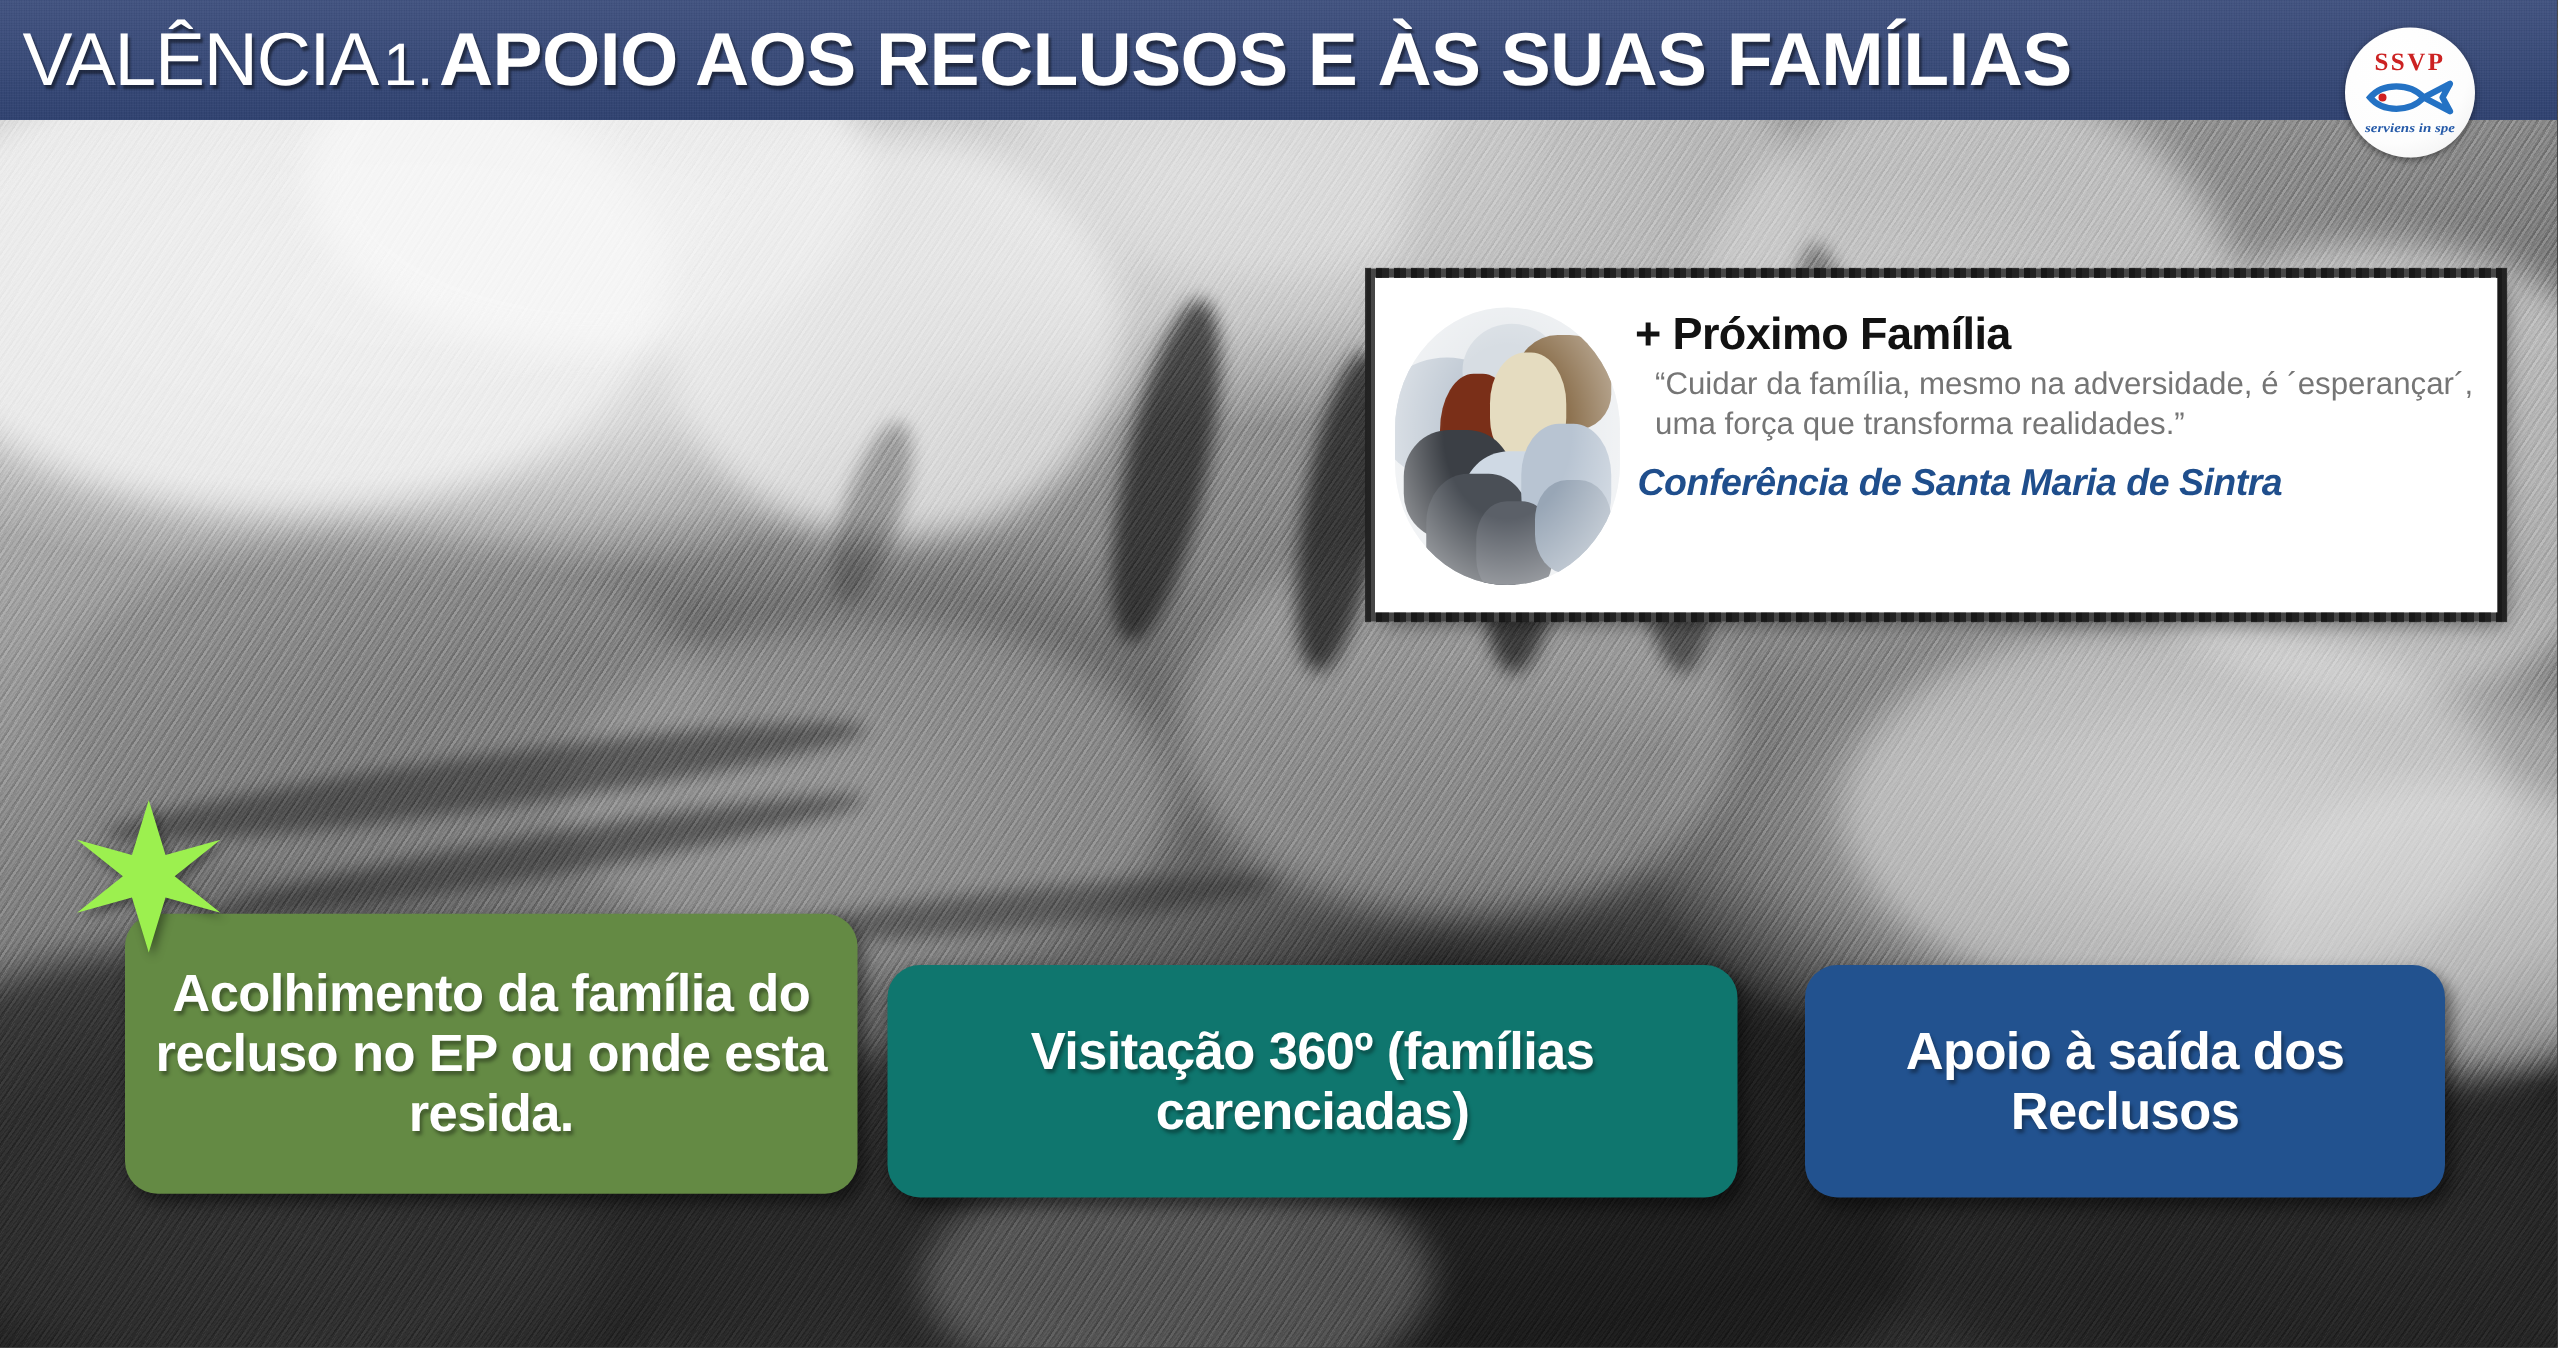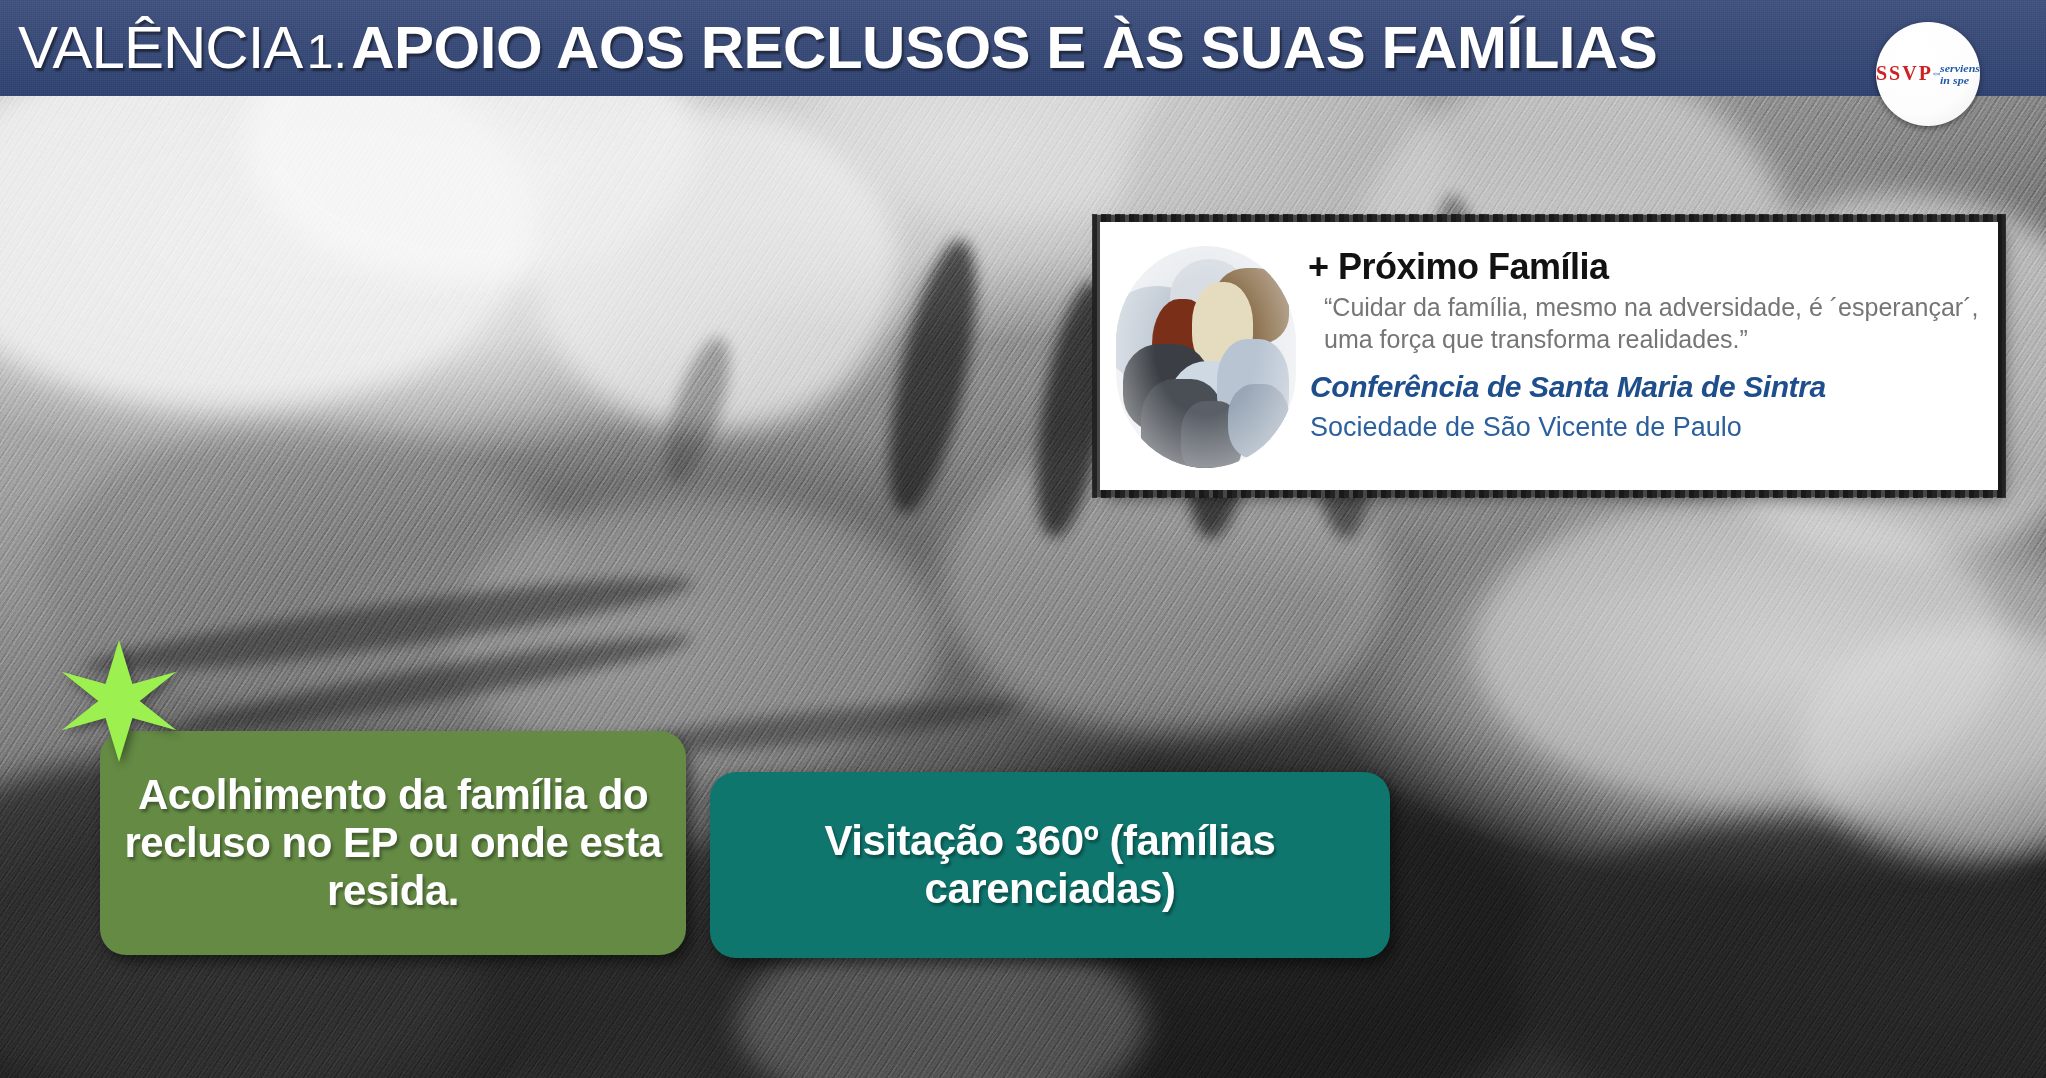--- a/index.html
+++ b/index.html
@@ -129,20 +129,21 @@
     letter-spacing: -0.5px;
   }
 
   
   .ssvp-logo {
     position: absolute;
     border-radius: 50%;
     background: radial-gradient(circle at 36% 30%, #ffffff 0%, #fdfdfd 62%, #ebebeb 100%);
     box-shadow: 0 2px 6px rgba(0,0,0,0.45);
     display: flex;
+    flex-direction: column;
     align-items: center;
     justify-content: center;
     overflow: hidden;
   }
   #ssvp-header {
     left: 1876px;
     top: 22px;
     width: 104px;
     height: 104px;
     z-index: 6;
@@ -378,29 +379,31 @@
       <div class="hug" style="left:30%;top:52%;width:52%;height:42%;background:#cfd9e4;border-radius:40%;"></div>
       <div class="hug" style="left:14%;top:60%;width:46%;height:44%;background:#4a4f56;border-radius:40%;"></div>
       <div class="hug" style="left:56%;top:42%;width:40%;height:44%;background:#b8c4d2;border-radius:42%;"></div>
       <div class="hug" style="left:36%;top:70%;width:34%;height:34%;background:#5b6068;border-radius:40%;"></div>
       <div class="hug" style="left:62%;top:62%;width:34%;height:34%;background:#98a6b6;border-radius:42%;"></div>
     </div>
 
     <div id="card-title">+ Próximo Família</div>
     <div id="card-quote">“Cuidar da família, mesmo na adversidade, é ´esperançar´, uma força que transforma realidades.”</div>
     <div id="card-org">Conferência de Santa Maria de Sintra</div>
-    <div id="card-sub">Sociedade de São Vicente de Paulo</div>
   </div>
 
   <svg id="star-marker" viewBox="0 0 100 100">
     <polygon points="50,0 61,36 97,26 67,50 97,74 61,64 50,100 39,64 3,74 33,50 3,26 39,36" fill="#9cf04f"></polygon>
   </svg>
 
   <div class="callout" id="box-green">
     <span class="callout-text">Acolhimento da família do recluso no EP ou onde esta resida.</span>
   </div>
 
   <div class="callout" id="box-blue-1">
     <span class="callout-text">Visitação 360º (famílias carenciadas)</span>
   </div>
 
+  <div class="callout" id="box-blue-2">
+    <span class="callout-text">Apoio à saída dos Reclusos</span>
+  </div>
 
 </div>
 
 </body></html>

